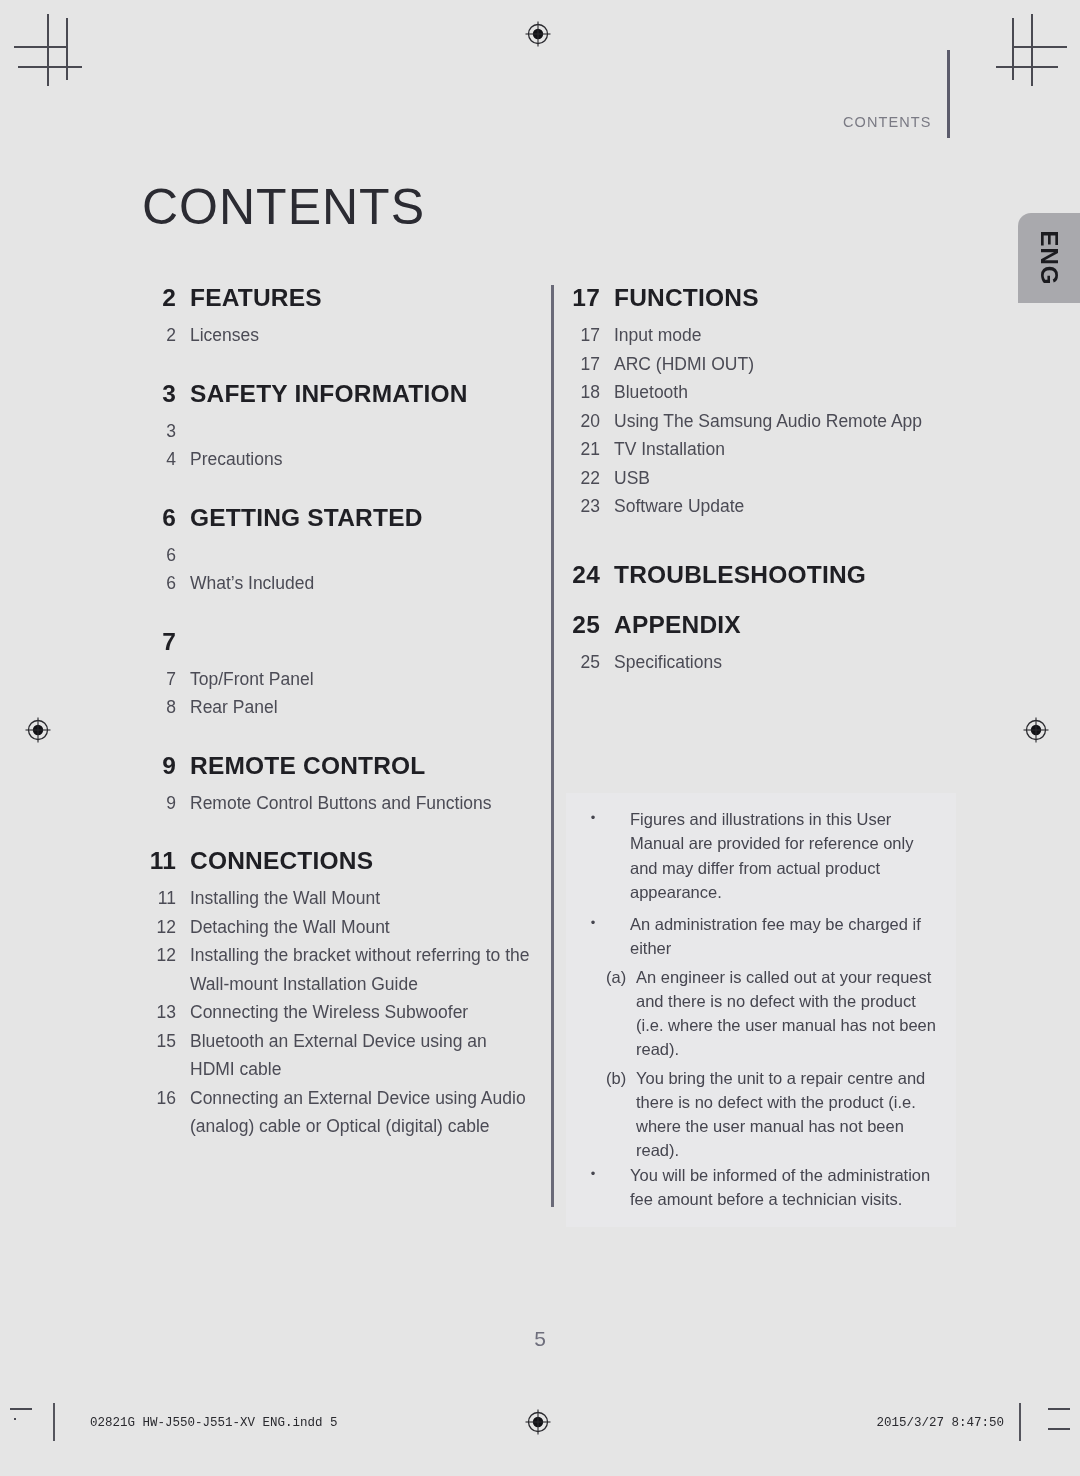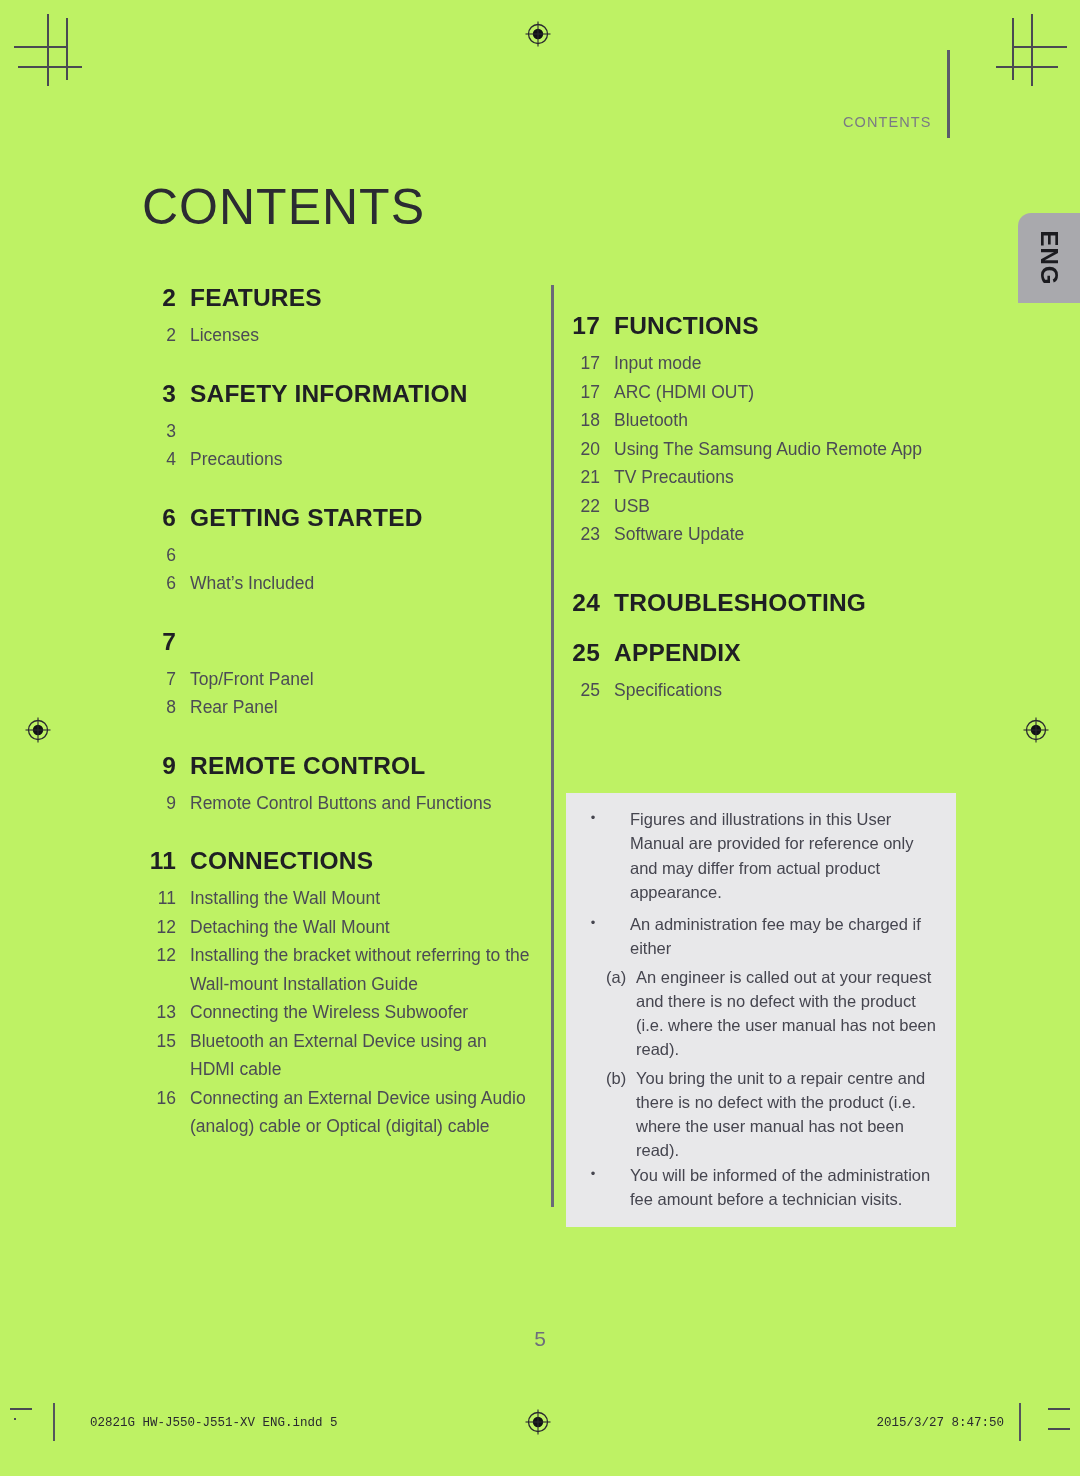--- a/index.html
+++ b/index.html
@@ -9,21 +9,21 @@
   }
   body {
     font-family: "Liberation Sans", sans-serif;
     color: #3a3a42;
     -webkit-font-smoothing: antialiased;
   }
   #page {
     position: relative;
     width: 1080px;
     height: 1476px;
-    background: #bef264;
+    background: #e5e5e5;
     overflow: hidden;
   }
 
   
   .crop { position: absolute; background: #4a4a52; }
   .crop.h { height: 1.5px; }
   .crop.v { width: 1.5px; }
 
   .reg {
     position: absolute;
@@ -79,21 +79,21 @@
     color: #1b1b1f;
     white-space: nowrap;
   }
 
   
   .col {
     position: absolute;
     top: 284px;
   }
   .col-left  { left: 142px;  width: 390px; }
-  .col-right { left: 566px;  width: 400px; margin-top: 28px; }
+  .col-right { left: 566px;  width: 400px; }
 
   .col-divider {
     position: absolute;
     left: 551px;
     top: 285px;
     width: 2.5px;
     height: 922px;
     background: #6a6a78;
   }
 
@@ -401,21 +401,21 @@
       <div class="toc-item">
         <span class="num">18</span>
         <span class="label">Bluetooth</span>
       </div>
       <div class="toc-item">
         <span class="num">20</span>
         <span class="label">Using The Samsung Audio Remote App</span>
       </div>
       <div class="toc-item">
         <span class="num">21</span>
-        <span class="label">TV Precautions</span>
+        <span class="label">TV Installation</span>
       </div>
       <div class="toc-item">
         <span class="num">22</span>
         <span class="label">USB</span>
       </div>
       <div class="toc-item">
         <span class="num">23</span>
         <span class="label">Software Update</span>
       </div>
     </div>

